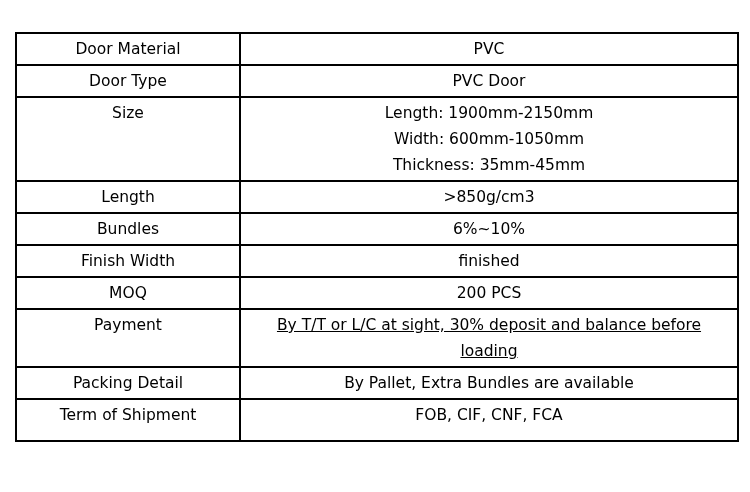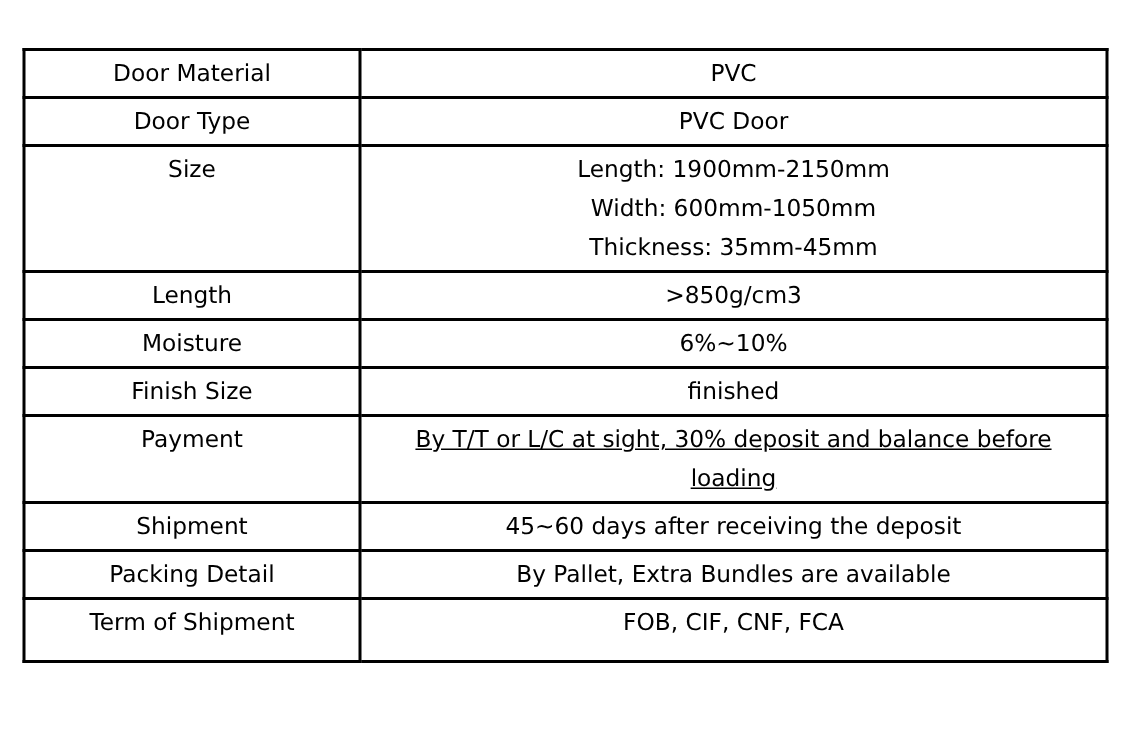--- a/index.html
+++ b/index.html
@@ -67,34 +67,34 @@
       <td>Size</td>
       <td>Length: 1900mm-2150mm
 Width: 600mm-1050mm
 Thickness: 35mm-45mm</td>
     </tr>
     <tr class="h-std2">
       <td>Length</td>
       <td>&gt;850g/cm3</td>
     </tr>
     <tr class="h-std">
-      <td>Moisture</td>
+      <td>Bundles</td>
       <td>6%~10%</td>
     </tr>
     <tr class="h-std">
-      <td>Finish Size</td>
+      <td>Finish Width</td>
       <td>finished</td>
+    </tr>
+    <tr class="h-std3">
+      <td>MOQ</td>
+      <td>200 PCS</td>
     </tr>
     <tr class="h-pay">
       <td>Payment</td>
       <td class="value-left">By T/T or L/C at sight, 30% deposit and balance before loading</td>
-    </tr>
-    <tr class="h-std2">
-      <td>Shipment</td>
-      <td>45~60 days after receiving the deposit</td>
     </tr>
     <tr class="h-std3">
       <td>Packing Detail</td>
       <td>By Pallet, Extra Bundles are available</td>
     </tr>
     <tr class="h-last">
       <td>Term of Shipment</td>
       <td>FOB, CIF, CNF, FCA</td>
     </tr>
   </tbody>

